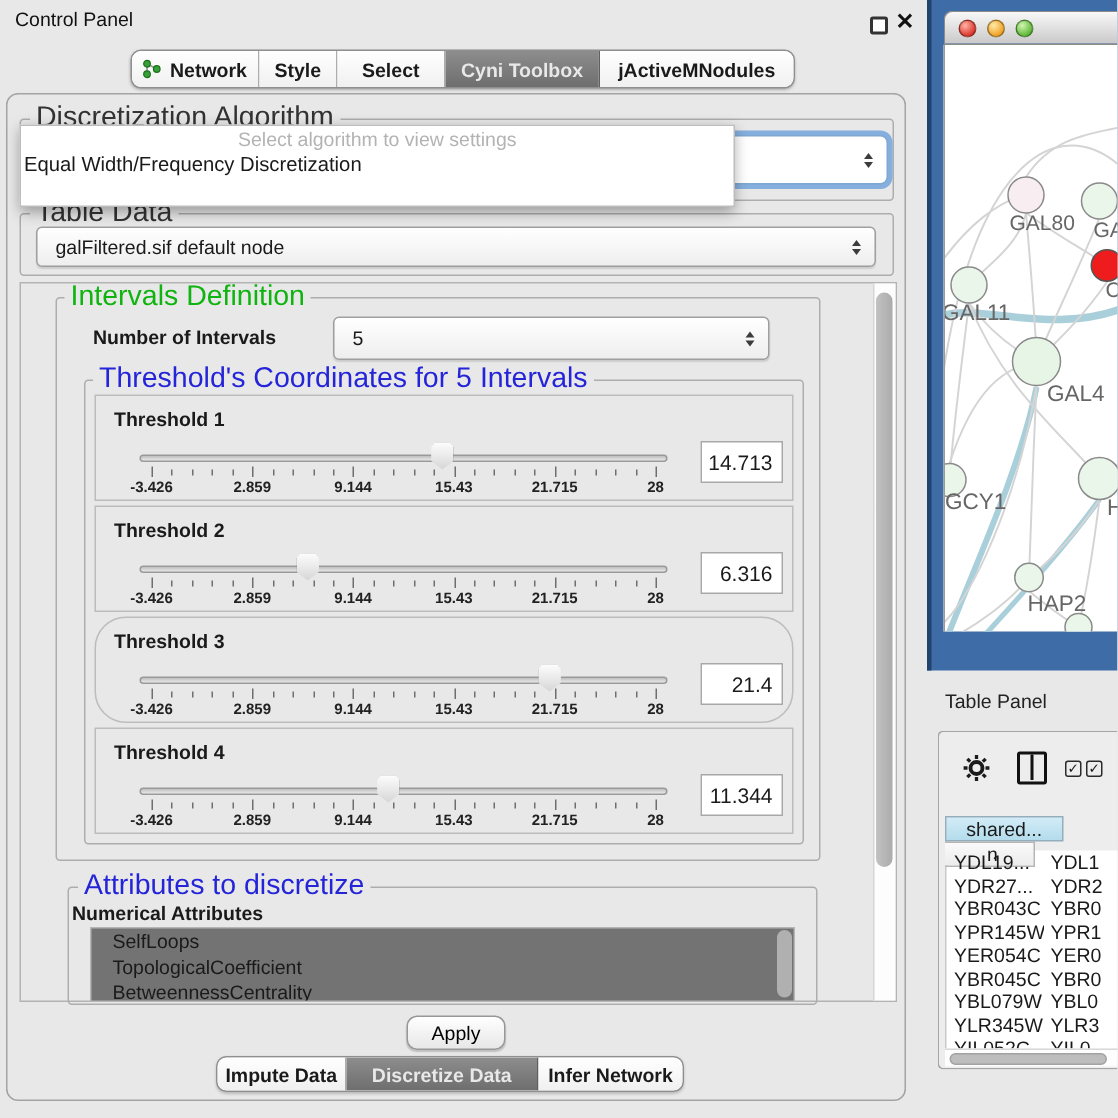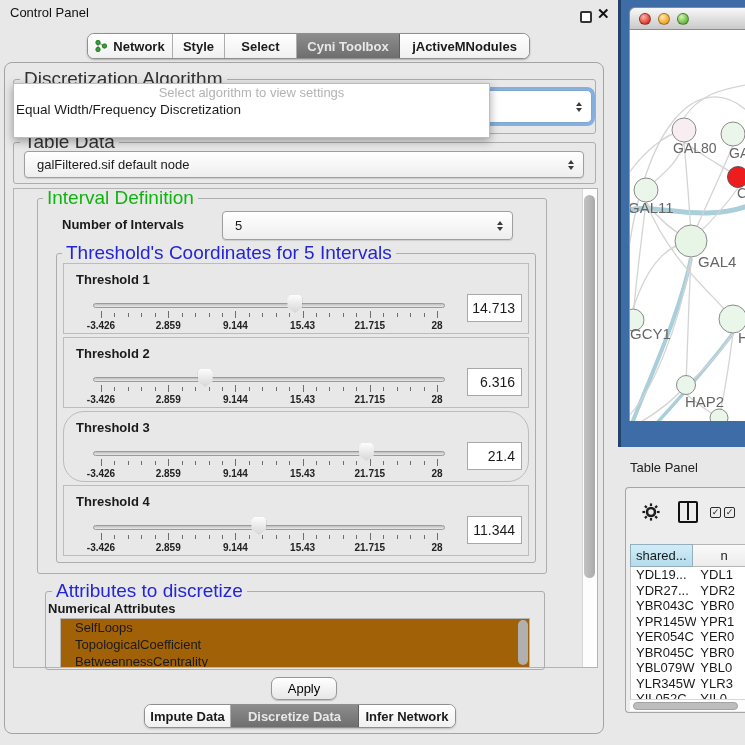--- a/index.html
+++ b/index.html
@@ -66,21 +66,21 @@
            background:linear-gradient(#fdfdfd,#d6d6d6);
            clip-path:polygon(50% 100%,0 68%,0 18%,18% 0,82% 0,100% 18%,100% 68%);
            filter:drop-shadow(0 0 1px #808080); }
   .tick { position:absolute; top:49px; width:1px; height:4px; background:#6e6e6e; }
   .tick.major { top:47px; height:7px; }
   .scale-label { position:absolute; top:56px; transform:translateX(-50%); font-size:10px; font-weight:bold; color:#222;text-align:center; }
   .thr-value { position:absolute; right:6px; top:30px; width:55px; height:28px; background:#fff;
                border:1px solid #a8a8a8; font-size:14px; text-align:right; padding-right:6px; line-height:26px; }
 
   
-  .attr-list { left:60px; top:618px; width:470px; height:50px; background:#a16207; border:1px solid #b5b5b5; overflow:hidden; }
+  .attr-list { left:60px; top:618px; width:470px; height:50px; background:#737373; border:1px solid #b5b5b5; overflow:hidden; }
   .attr-item { padding-left:14px; line-height:17px; font-size:13px; white-space:nowrap; }
   .list-thumb { left:518px; top:620px; width:10px; height:45px; background:#b0b0b0; border-radius:5px; }
 
   .apply-btn { left:271px; top:677px; width:66px; height:23px; border:1px solid #979797; border-radius:7px;
                background:linear-gradient(#ffffff,#e7e7e7); font-size:13px; text-align:center; line-height:21px;
                box-shadow:0 1px 1px rgba(0,0,0,.18); }
 
   .bottom-tabs { left:144px; top:704px; height:24px; display:flex; border:1px solid #8f8f8f; border-radius:7px;
                  overflow:hidden; background:#fff; box-shadow:0 1px 2px rgba(0,0,0,.2); z-index:6; }
 
@@ -98,21 +98,21 @@
 
   
   .tp-title { left:630px; top:460px; font-size:13px; color:#222; }
   .tp-box { left:625px; top:487px; width:120px; height:226px; background:#ededed;
             border:1px solid #a5a5a5; border-right:none; border-radius:4px 0 0 4px; }
   .col-icon { position:absolute; left:52px; top:13px; width:20px; height:22px; border:2.5px solid #111; border-radius:2px; background:#ededed; }
   .col-icon::after { content:""; position:absolute; left:6.5px; top:0; width:2.5px; height:17px; background:#111; }
   .cb { position:absolute; top:19px; width:11px; height:11px; border:1.5px solid #2a2a2a; border-radius:2px;
         font-size:9px; line-height:9px; text-align:center; color:#1a1a1a; background:#ededed; }
   .tp-table { position:absolute; left:4px; top:56px; width:116px; }
-  .tp-head { display:flex; height:23px; font-size:13px; }
+  .tp-head { display:flex; height:23px; font-size:13px;flex-direction:column; }
   .th1 { width:79px; background:linear-gradient(#d2ecf7,#b4dcec); border:1px solid #93aebc; display:flex; align-items:center; justify-content:center; }
   .th2 { width:60px; background:linear-gradient(#fafafa,#ececec); border:1px solid #b5b5b5; border-left:none; display:flex; align-items:center; padding-left:28px; }
   .tp-rows { background:#fff; height:132px; overflow:hidden; border-left:1px solid #c9c9c9; }
   .tp-row { display:flex; height:15.5px; line-height:15.5px; font-size:13px; white-space:nowrap; }
   .tp-row .c1 { width:79px; padding-left:5px; overflow:hidden; }
   .tp-row .c2 { width:60px; padding-left:4px; overflow:hidden; }
   .hscroll { position:absolute; left:4px; top:211px; width:116px; height:12px; background:#fdfdfd; border-top:1px solid #d8d8d8; }
   .hthumb { position:absolute; left:3px; top:2px; width:105px; height:8px; background:#bdbdbd; border:1px solid #a2a2a2; border-radius:4px; }
 </style>
 </head>
@@ -171,21 +171,21 @@
       <span class="tri-up"></span>
       <span class="tri-down"></span>
     </span>
 </div>
 
 <div class="abs scrollpane"></div>
 <div class="abs vtrack"></div>
 <div class="abs vthumb"></div>
 
 <div class="abs group" style="left:37px; top:198px; width:510px; height:376px;"></div>
-<div class="abs group-title t-green" style="left:43px; top:191px;">Interval Definition</div>
+<div class="abs group-title t-green" style="left:43px; top:191px;">Intervals Definition</div>
 
 <div class="abs bold-label" style="left:62px; top:217px;">Number of Intervals</div>
 <div class="abs combo" style="left:222px; top:211px; width:291px; height:29px;">
   <span>5</span>
   <span class="spin">
       <span class="tri-up"></span>
       <span class="tri-down"></span>
     </span>
 </div>
 

